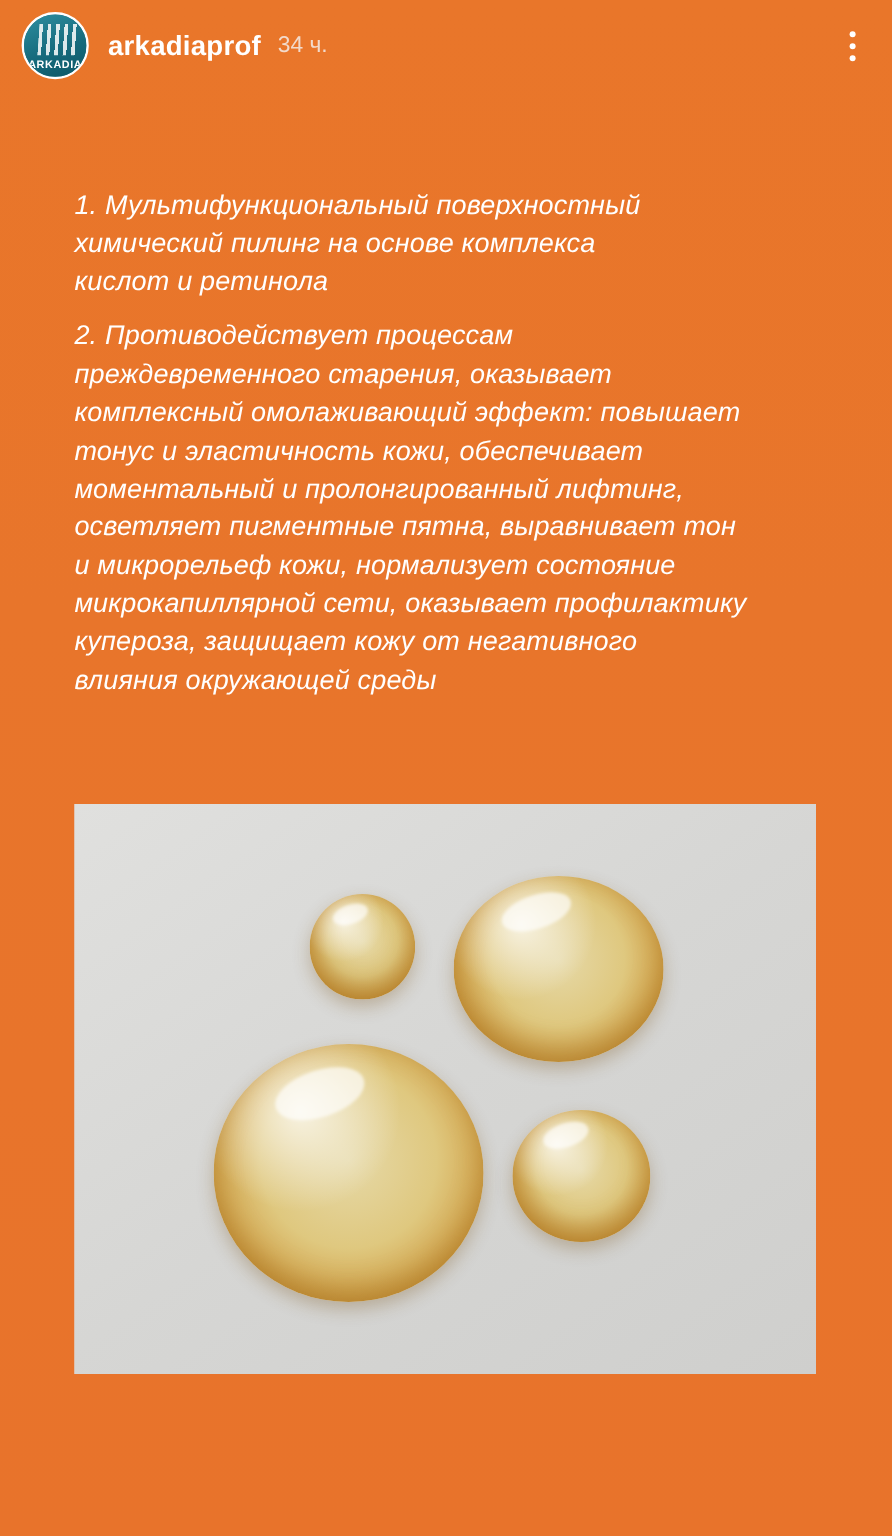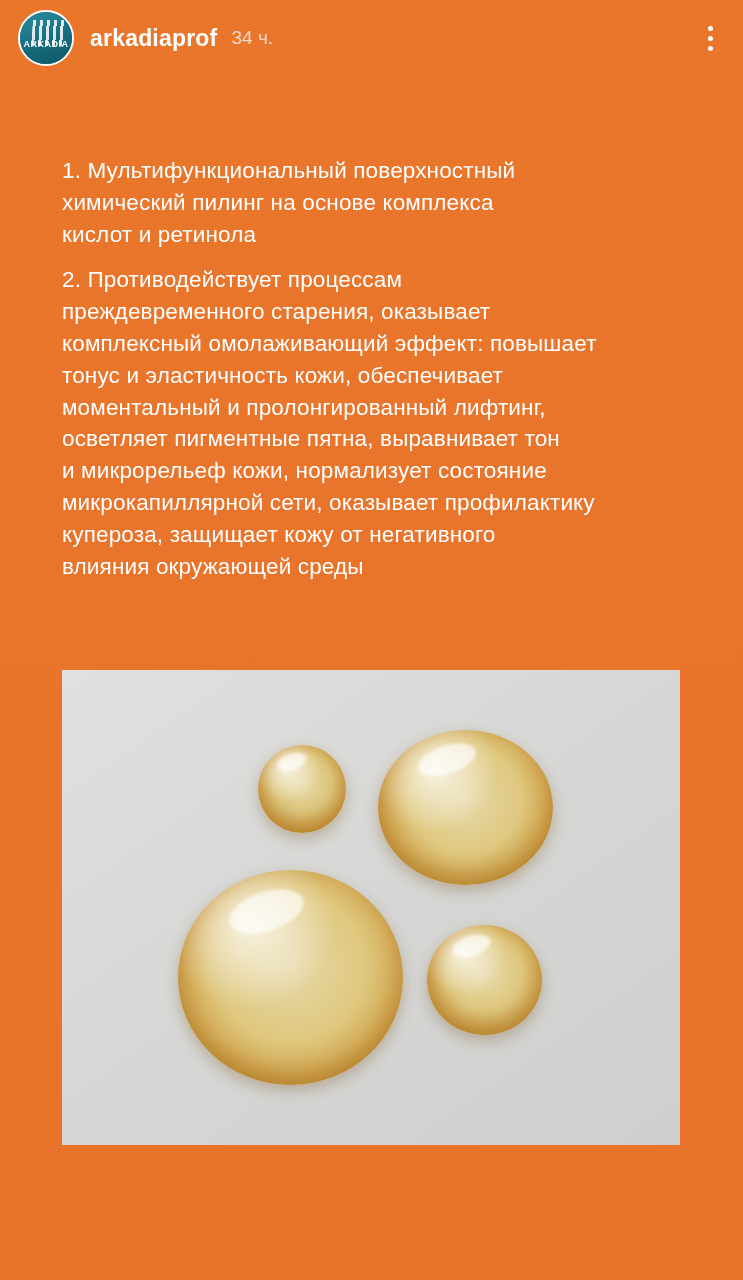--- a/index.html
+++ b/index.html
@@ -42,21 +42,21 @@
   .avatar .logo-stripes {
     position: absolute;
     top: 8px; left: 12px;
     width: 32px; height: 26px;
     background: repeating-linear-gradient(90deg, #ffffff 0 3px, transparent 3px 7px);
     opacity: .85;
     transform: skewX(-4deg);
   }
   .avatar .logo-text {
     position: absolute;
-    bottom: 15px; left: 0; right: 0;
+    bottom: 5px; left: 0; right: 0;
     text-align: center;
     font-size: 9px;
     letter-spacing: .5px;
     color: #ffffff;
     font-family: "Liberation Sans", sans-serif;
     font-weight: bold;
   }
   .username {
     margin-left: 16px;
     color: #ffffff;
@@ -89,20 +89,21 @@
   .content {
     position: absolute;
     top: 155px;
     left: 62px;
     right: 52px;
   }
   .para {
     color: #ffffff;
     font-size: 22.5px;
     line-height: 31.8px;
+    font-style: italic;
     font-weight: 500;
     letter-spacing: .15px;
     white-space: pre-line;
   }
   .para + .para { margin-top: 14px; }
   
   .photo {
     position: absolute;
     left: 62px;
     top: 670px;

